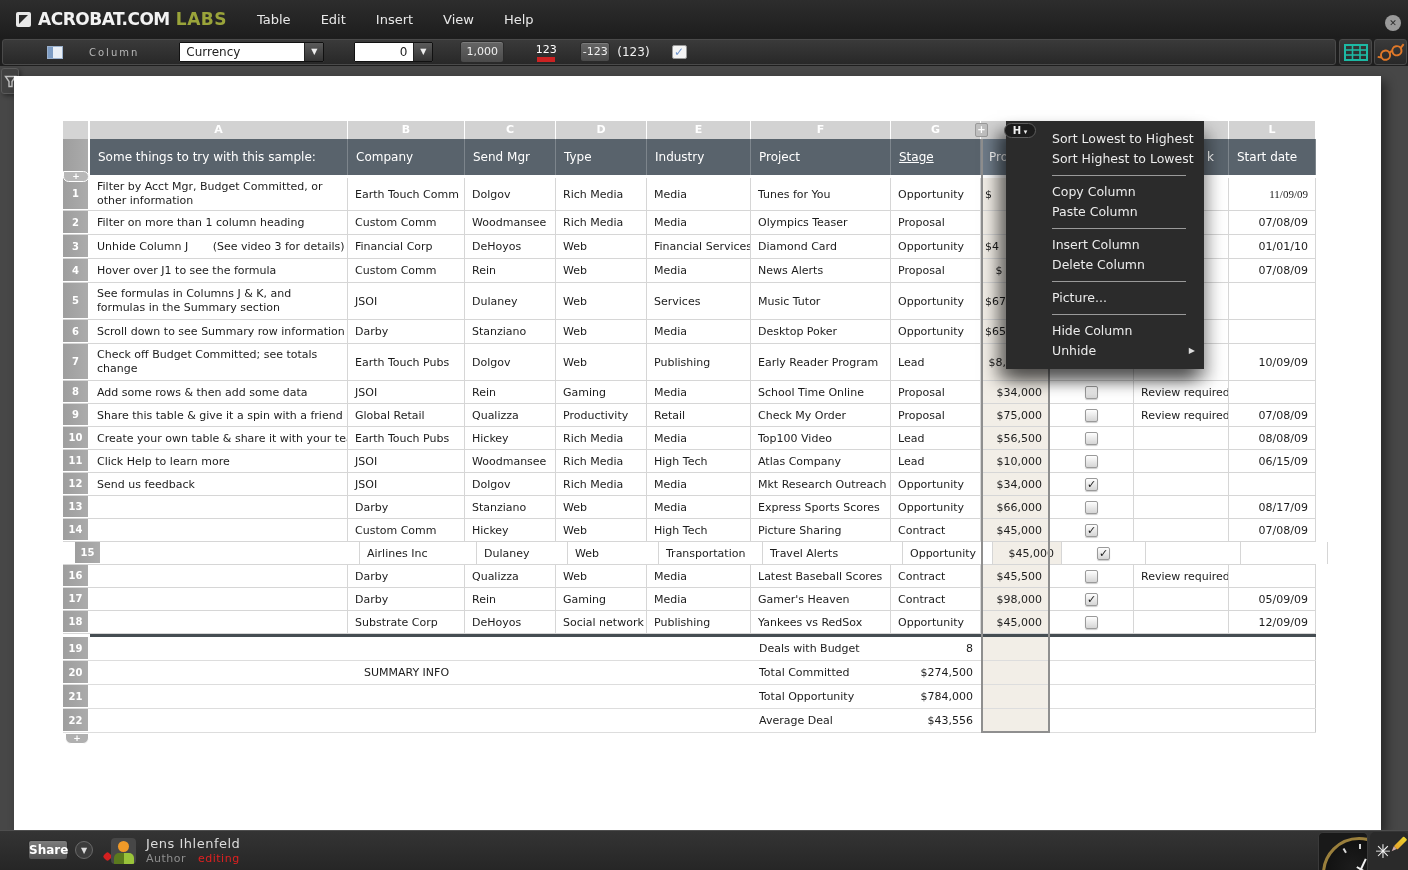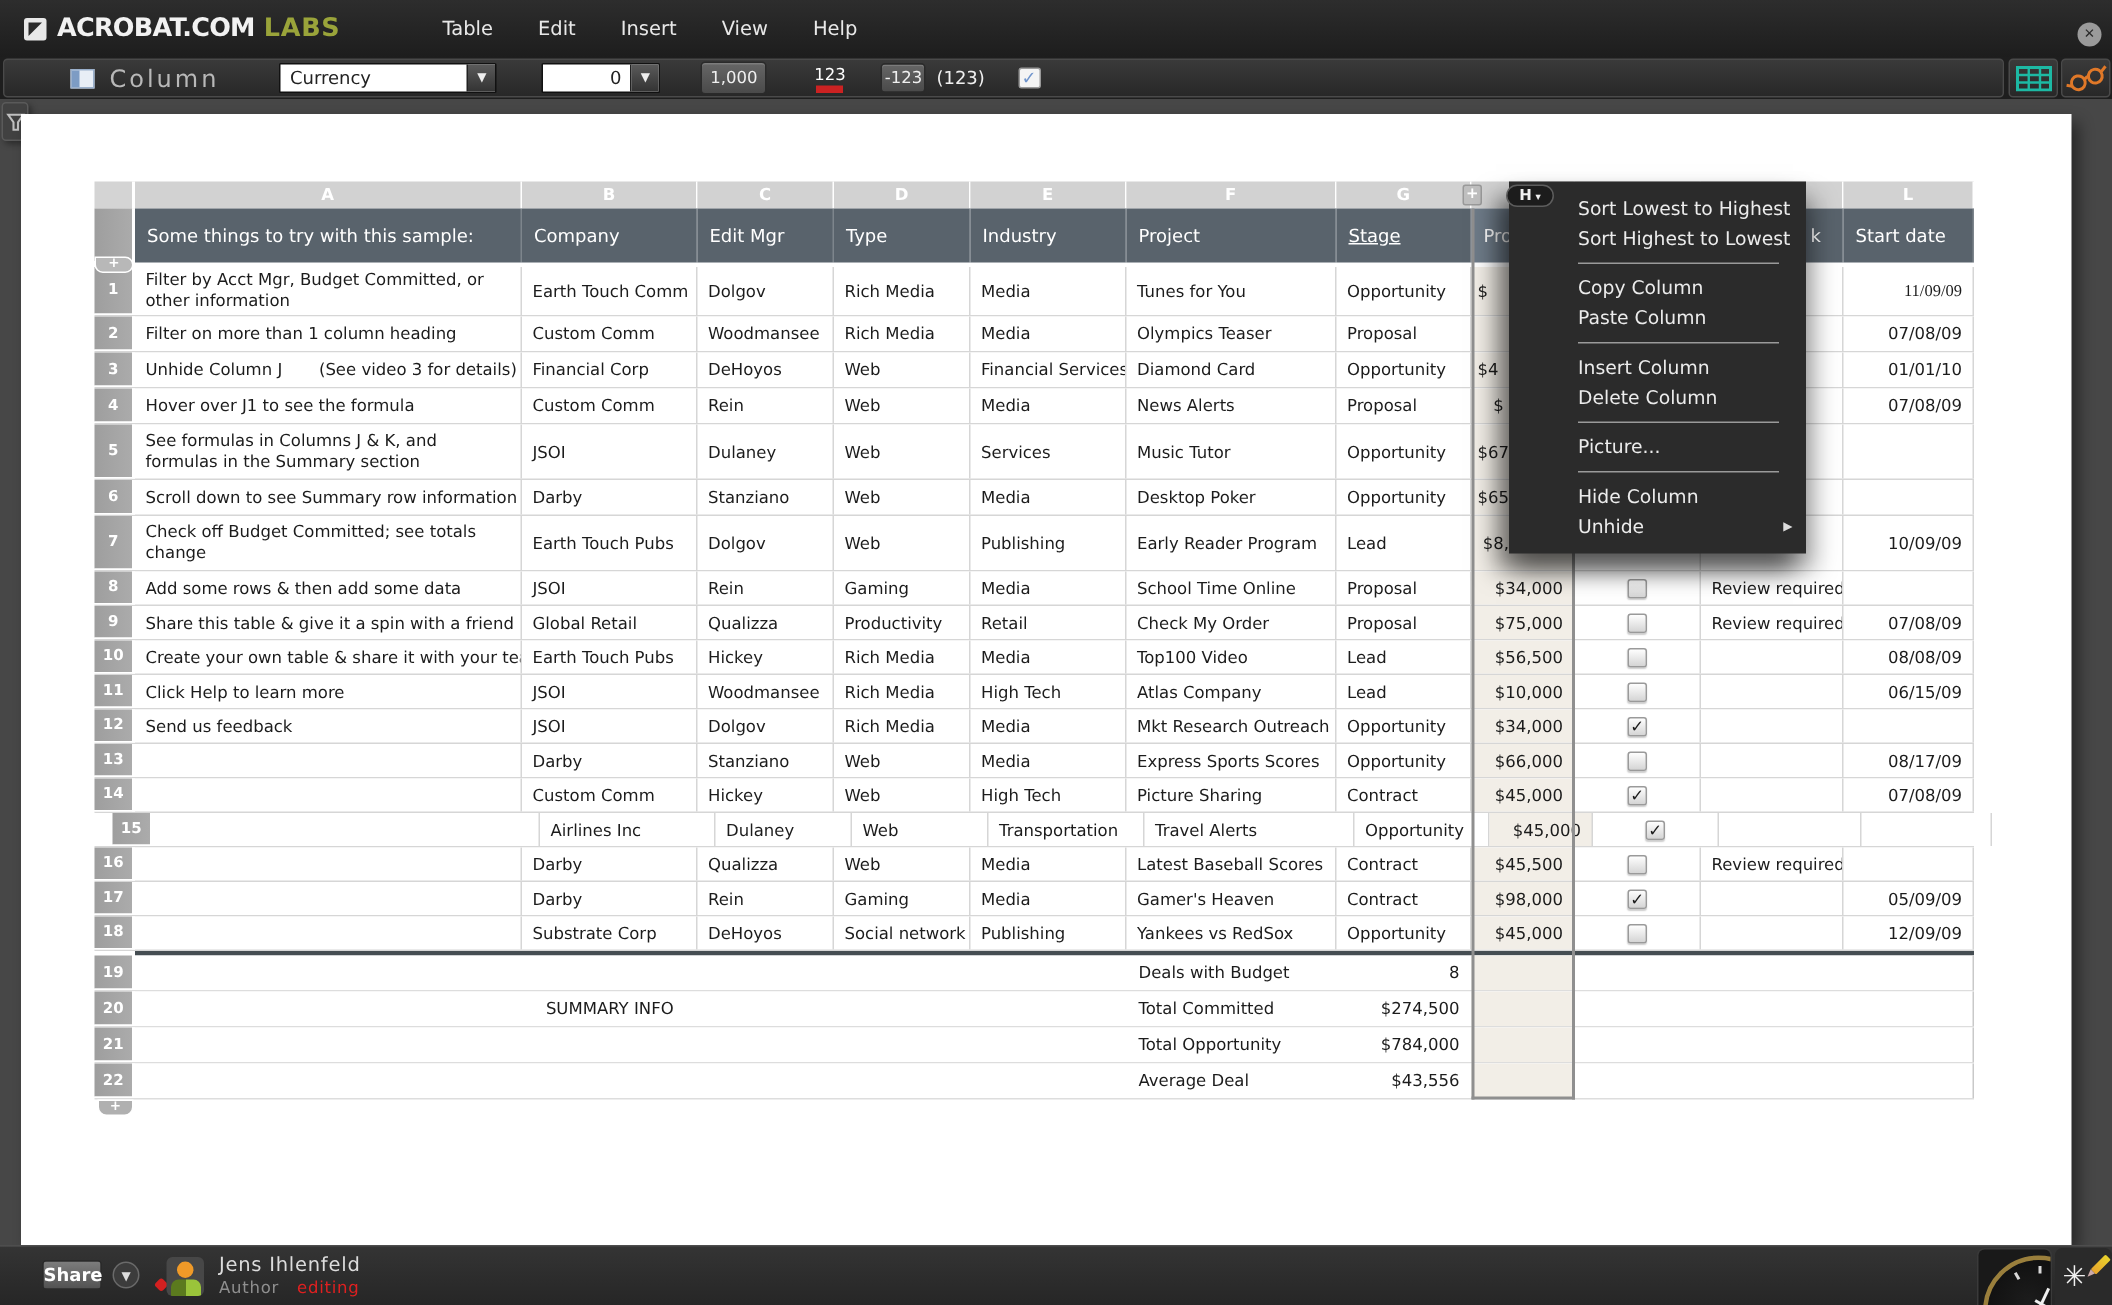--- a/index.html
+++ b/index.html
@@ -2,37 +2,37 @@
 <html><head>
 <meta charset="utf-8">
 <style>
   * { margin:0; padding:0; box-sizing:border-box; }
   html,body { width:1408px; height:870px; overflow:hidden; }
   body { font-family:"DejaVu Sans","Liberation Sans",sans-serif; background:#474747; position:relative; }
   #app { position:absolute; inset:0; width:1408px; height:870px; }
 
   
   #titlebar { position:absolute; left:0; top:0; width:1408px; height:38px;
-    background:linear-gradient(#2d2d2d,#1d1d1d); display:flex; align-items:center;gap:38px; }
+    background:linear-gradient(#2d2d2d,#1d1d1d); display:flex; align-items:center; }
   #logo { display:flex; align-items:center; margin-left:16px; }
   #logo-icon { width:15px; height:15px; background:#e8e8e8; border-radius:2px; margin-right:7px; position:relative; }
   #logo-icon::after { content:""; position:absolute; left:3px; top:3px; border-left:9px solid #2a2a2a; border-bottom:9px solid transparent; }
   .logo-main { color:#f2f2f2; font-size:17px; font-weight:bold; letter-spacing:-0.5px; }
   .logo-labs { color:#9aa43a; font-size:17px; font-weight:bold; margin-left:6px; letter-spacing:0.5px; }
   #menubar { display:flex; margin-left:30px; gap:30px; }
   .menu-item { color:#e8e8e8; font-size:13px; cursor:default; }
   #close-btn { position:absolute; right:7px; top:15px; width:16px; height:16px; border-radius:50%;
     background:#9a9a9a; color:#2a2a2a; font-size:9px; font-weight:bold; text-align:center; line-height:16px; }
 
   #toolbar { position:absolute; left:0; top:38px; width:1408px; height:28px; background:#1e1e1e; display:flex; }
   #toolbar-panel { flex:1; margin:1px 2px 1px 2px; border:1px solid #4a4a4a; border-radius:3px;
     background:linear-gradient(#3a3a3a,#282828); display:flex; align-items:center; }
   #col-icon { width:16px; height:13px; margin-left:44px; border:1px solid #9ab0cc; background:#e8eef6; position:relative; }
   #col-icon::after { content:""; position:absolute; left:0; top:0; width:5px; height:11px; background:#7d9cc4; }
-  #col-label { color:#b8b8b8; font-size:16px; letter-spacing:2px; margin-left:10px; }
+  #col-label { color:#b8b8b8; font-size:10px; letter-spacing:2px; margin-left:26px; }
   .dropdown { height:20px; background:#fff; border:1px solid #111; display:flex; align-items:center; border-radius:1px; }
   .dd-value { font-size:12px; color:#222; padding:0 6px; flex:1; }
   .dd-btn { width:19px; height:18px; background:linear-gradient(#5a5a5a,#333); color:#eee; font-size:8px;
     text-align:center; line-height:18px; border-left:1px solid #222; }
   #format-dd { width:145px; margin-left:40px; }
   #decimals-dd { width:79px; margin-left:30px; }
   #decimals-dd .dd-value { text-align:right; }
   .tb-btn { background:linear-gradient(#666,#4a4a4a); border:1px solid #2a2a2a; border-radius:3px;
     color:#f0f0f0; font-size:11px; text-align:center; box-shadow:0 1px 0 rgba(255,255,255,.15) inset; }
   #btn-thousand { width:44px; height:22px; line-height:20px; margin-left:27px; }
@@ -229,21 +229,21 @@
         <div class="lcell" style="width: 90px;">G</div>
         <div class="lcell" style="width: 69px;">H</div>
         <div class="lcell" style="width: 84px;">I</div>
         <div class="lcell" style="width: 95px;">K</div>
         <div class="lcell" style="width: 87px;">L</div>
       </div>
       <div class="hrow">
         <div class="rnum"></div>
         <div class="hcell" style="width: 258px;">Some things to try with this sample:</div>
         <div class="hcell" style="width: 117px;">Company</div>
-        <div class="hcell" style="width: 91px;">Edit Mgr</div>
+        <div class="hcell" style="width: 91px;">Send Mgr</div>
         <div class="hcell" style="width: 91px;">Type</div>
         <div class="hcell" style="width: 104px;">Industry</div>
         <div class="hcell" style="width: 140px;">Project</div>
         <div class="hcell" style="width: 90px; text-decoration: underline;">Stage</div>
         <div class="hcell hsel" style="width: 69px;">Pro</div>
         <div class="hcell" style="width: 84px;"></div>
         <div class="hcell khead" style="width: 95px;">k</div>
         <div class="hcell" style="width: 87px;">Start date</div>
       </div>
       <div class="gap3"></div>

